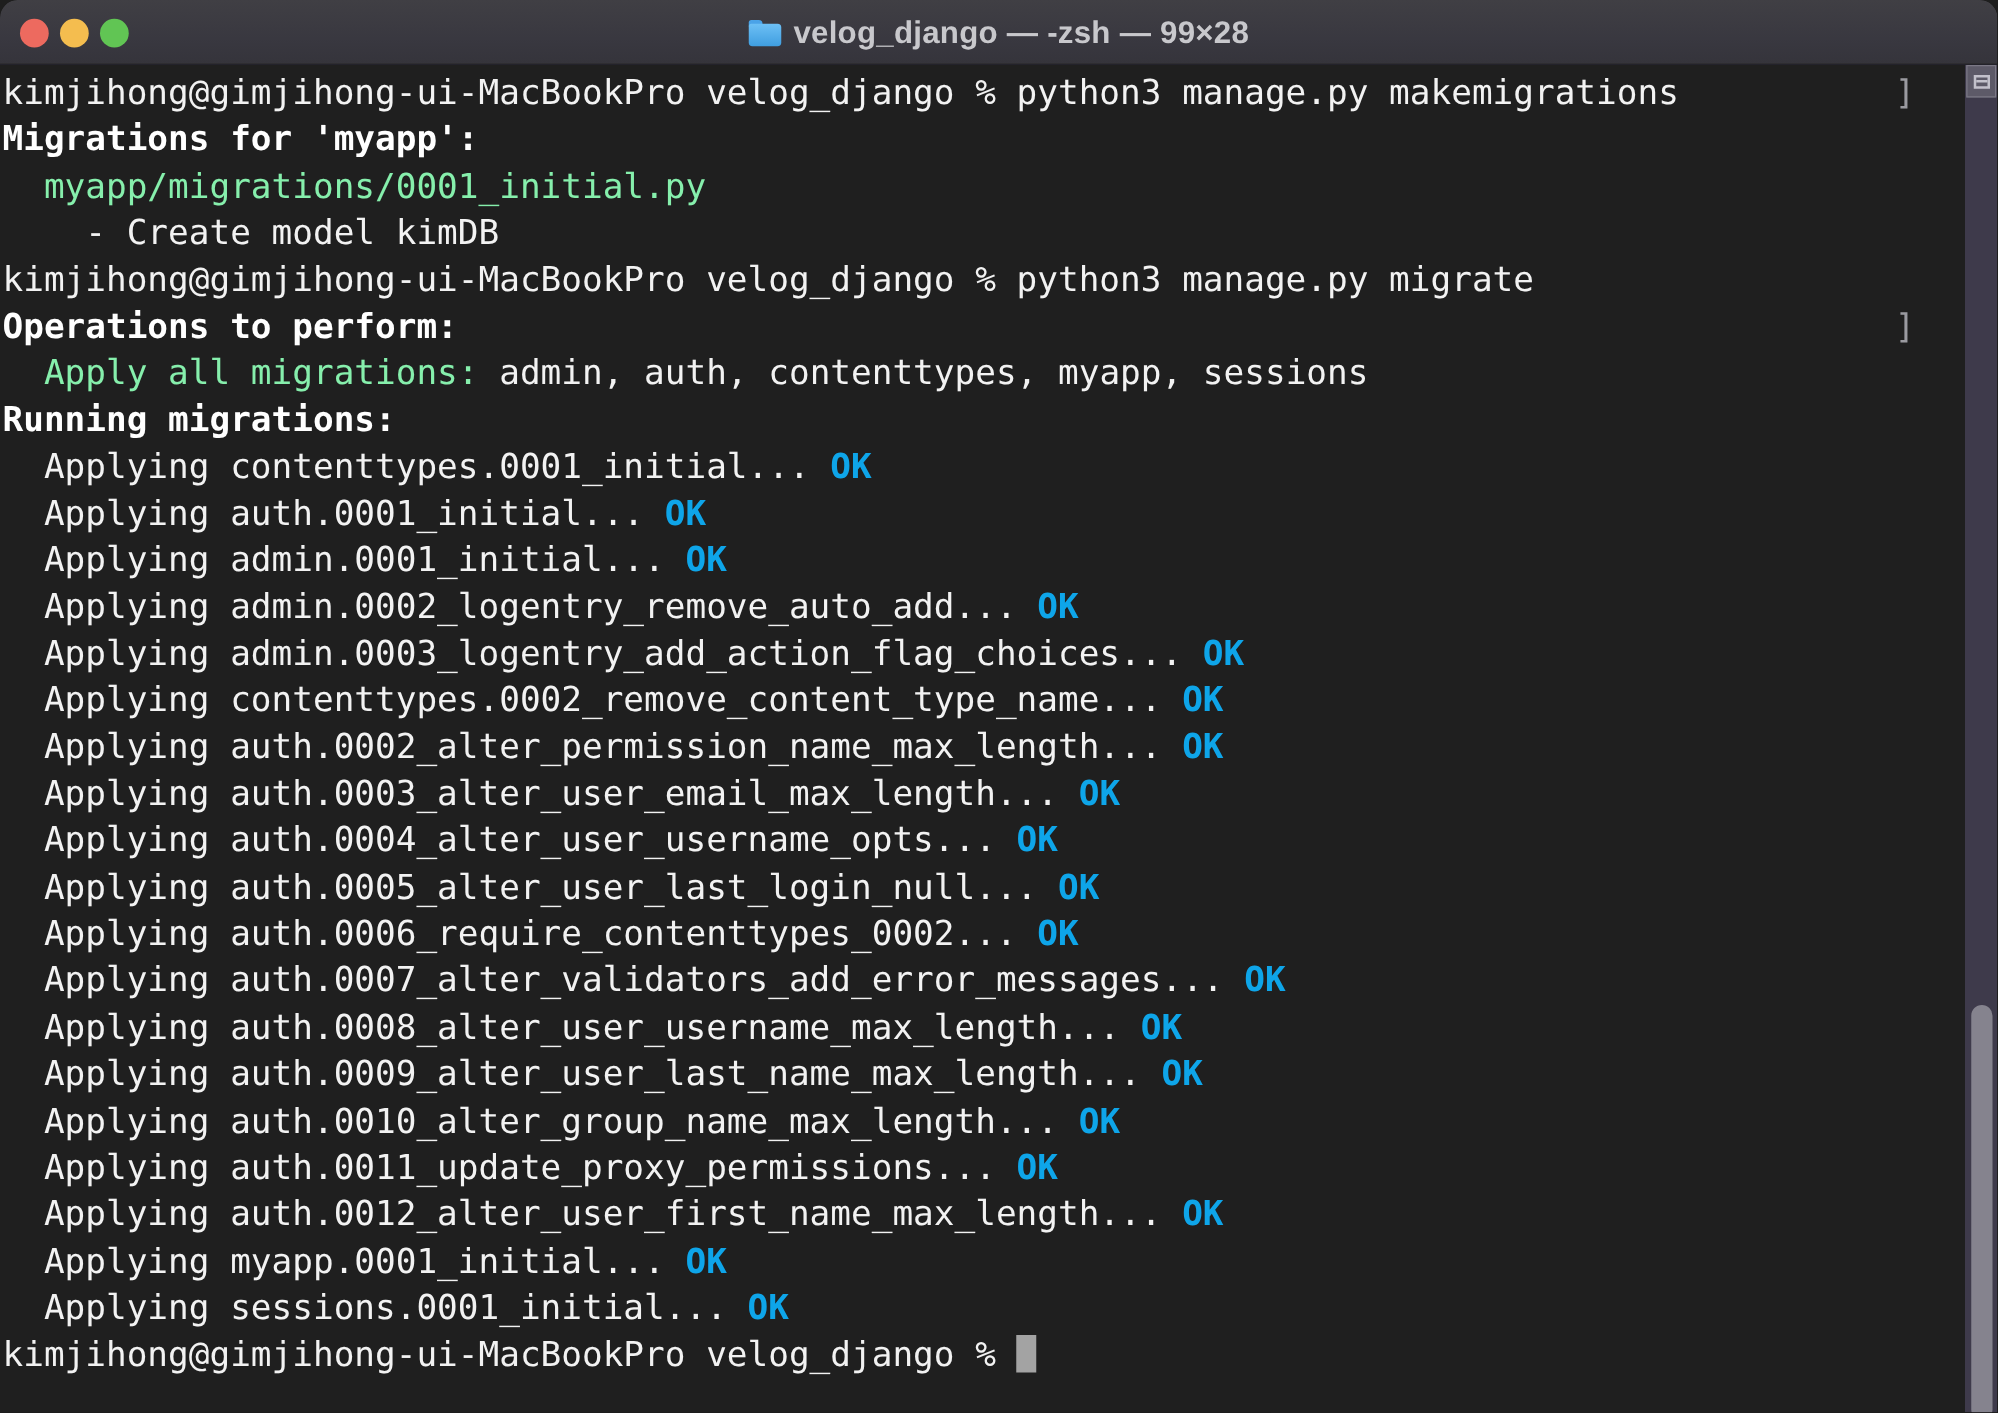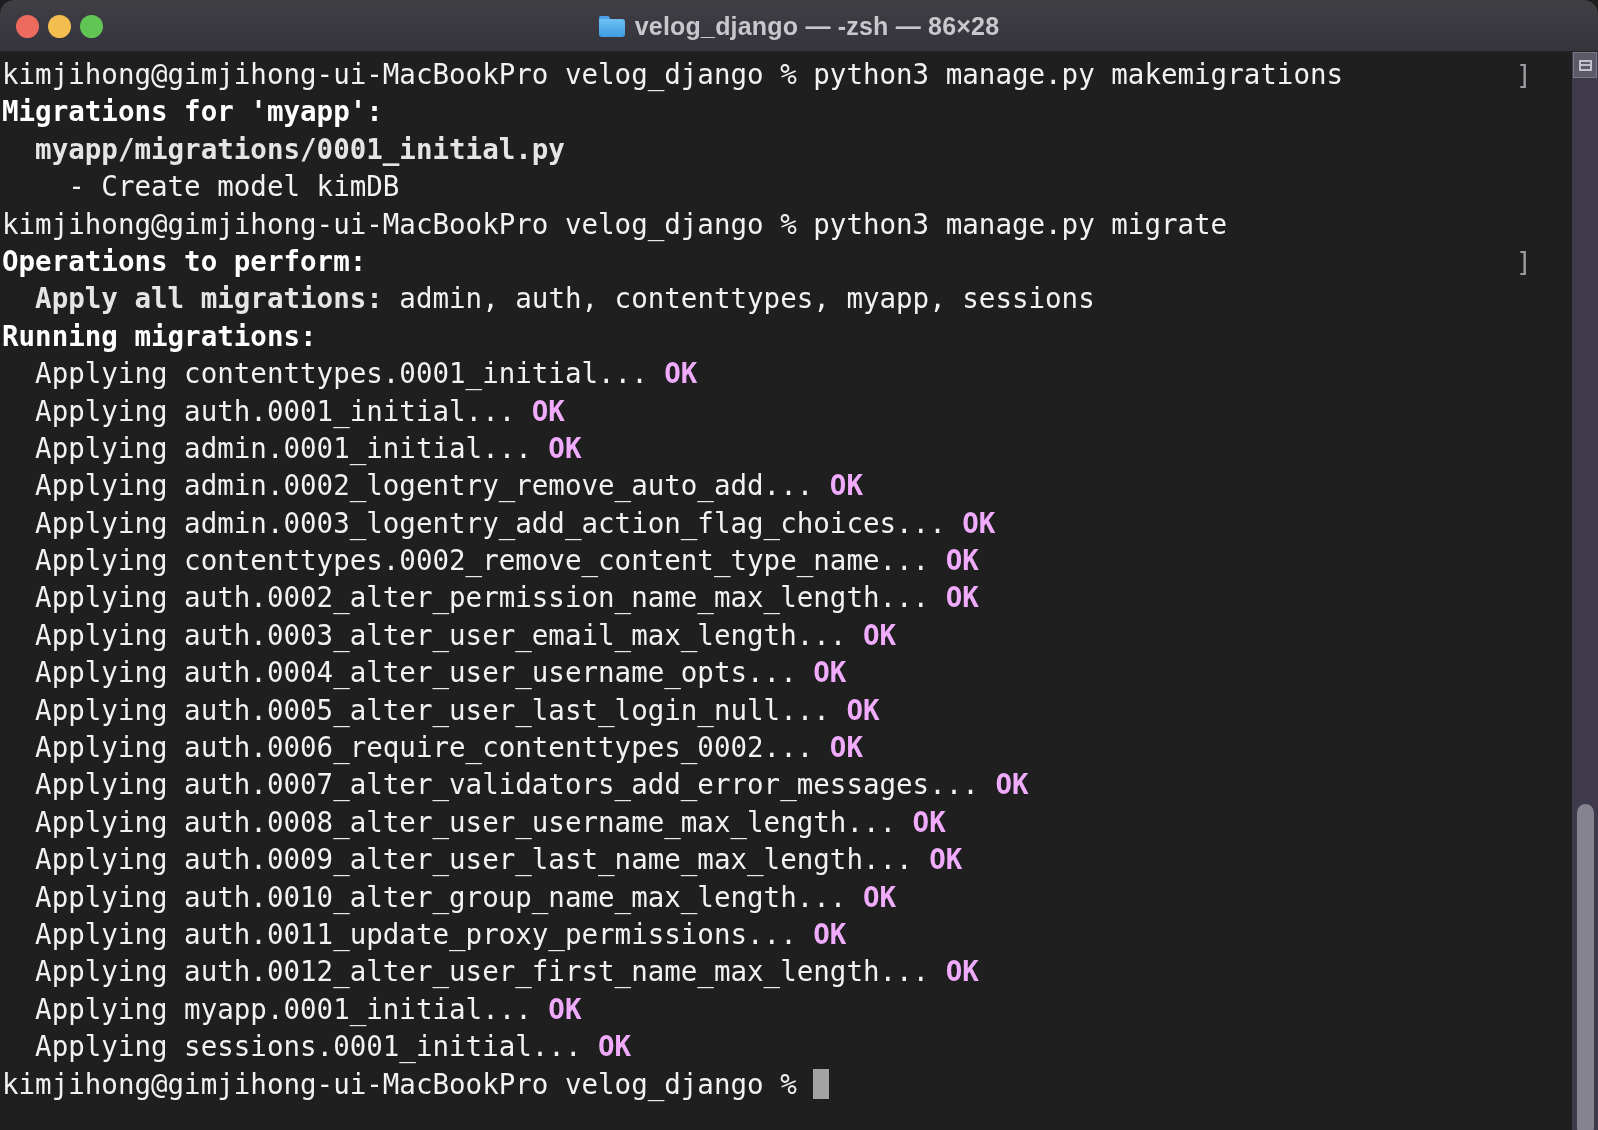--- a/index.html
+++ b/index.html
@@ -112,22 +112,22 @@
     white-space: pre;
     letter-spacing: 0px;
   }
   .row {
     height: 37.4px;
     padding-left: 2px;
     position: relative;
     white-space: pre;
   }
   .cyan  { color: #ffffff; font-weight: bold; }
-  .bold  { color: #e5e5e5; font-weight: bold; }
-  .green { color: #f0abfc; font-weight: bold; }
+  .bold  { color: #86efac; font-weight: normal; }
+  .green { color: #0ea5e9; font-weight: bold; }
   .plain { color: #f2f2f2; }
 
   
   .mark {
     position: absolute;
     right: 66px;
     top: 0;
     color: #9a9aa0;
     font-family: "DejaVu Sans Mono", monospace;
     font-size: 27px;
@@ -201,21 +201,21 @@
     <div id="traffic">
       <span class="light close"></span>
       <span class="light min"></span>
       <span class="light max"></span>
     </div>
     <div id="title-wrap">
       <span id="folder-icon">
         <span class="tab"></span>
           <span class="body"></span>
       </span>
-      <span id="title-text">velog_django — -zsh — 86×28</span>
+      <span id="title-text">velog_django — -zsh — 99×28</span>
     </div>
   </div>
 
   <div id="term">
     <div id="screen"><div class="row"><span class="plain">kimjihong@gimjihong-ui-MacBookPro velog_django % python3 manage.py makemigrations</span><span class="mark">]</span></div><div class="row"><span class="cyan">Migrations for 'myapp':</span></div><div class="row"><span class="bold">  myapp/migrations/0001_initial.py</span></div><div class="row"><span class="plain">    - Create model kimDB</span></div><div class="row"><span class="plain">kimjihong@gimjihong-ui-MacBookPro velog_django % python3 manage.py migrate</span></div><div class="row"><span class="cyan">Operations to perform:</span><span class="mark">]</span></div><div class="row"><span class="bold">  Apply all migrations:</span><span class="plain"> admin, auth, contenttypes, myapp, sessions</span></div><div class="row"><span class="cyan">Running migrations:</span></div><div class="row"><span class="plain">  Applying contenttypes.0001_initial...</span><span class="green"> OK</span></div><div class="row"><span class="plain">  Applying auth.0001_initial...</span><span class="green"> OK</span></div><div class="row"><span class="plain">  Applying admin.0001_initial...</span><span class="green"> OK</span></div><div class="row"><span class="plain">  Applying admin.0002_logentry_remove_auto_add...</span><span class="green"> OK</span></div><div class="row"><span class="plain">  Applying admin.0003_logentry_add_action_flag_choices...</span><span class="green"> OK</span></div><div class="row"><span class="plain">  Applying contenttypes.0002_remove_content_type_name...</span><span class="green"> OK</span></div><div class="row"><span class="plain">  Applying auth.0002_alter_permission_name_max_length...</span><span class="green"> OK</span></div><div class="row"><span class="plain">  Applying auth.0003_alter_user_email_max_length...</span><span class="green"> OK</span></div><div class="row"><span class="plain">  Applying auth.0004_alter_user_username_opts...</span><span class="green"> OK</span></div><div class="row"><span class="plain">  Applying auth.0005_alter_user_last_login_null...</span><span class="green"> OK</span></div><div class="row"><span class="plain">  Applying auth.0006_require_contenttypes_0002...</span><span class="green"> OK</span></div><div class="row"><span class="plain">  Applying auth.0007_alter_validators_add_error_messages...</span><span class="green"> OK</span></div><div class="row"><span class="plain">  Applying auth.0008_alter_user_username_max_length...</span><span class="green"> OK</span></div><div class="row"><span class="plain">  Applying auth.0009_alter_user_last_name_max_length...</span><span class="green"> OK</span></div><div class="row"><span class="plain">  Applying auth.0010_alter_group_name_max_length...</span><span class="green"> OK</span></div><div class="row"><span class="plain">  Applying auth.0011_update_proxy_permissions...</span><span class="green"> OK</span></div><div class="row"><span class="plain">  Applying auth.0012_alter_user_first_name_max_length...</span><span class="green"> OK</span></div><div class="row"><span class="plain">  Applying myapp.0001_initial...</span><span class="green"> OK</span></div><div class="row"><span class="plain">  Applying sessions.0001_initial...</span><span class="green"> OK</span></div><div class="row"><span class="plain">kimjihong@gimjihong-ui-MacBookPro velog_django % </span><span class="cursor"></span></div></div>
 
     <div id="scrollbar">
       <div id="scroll-marker">
         <span class="glyph"></span>
       </div>

